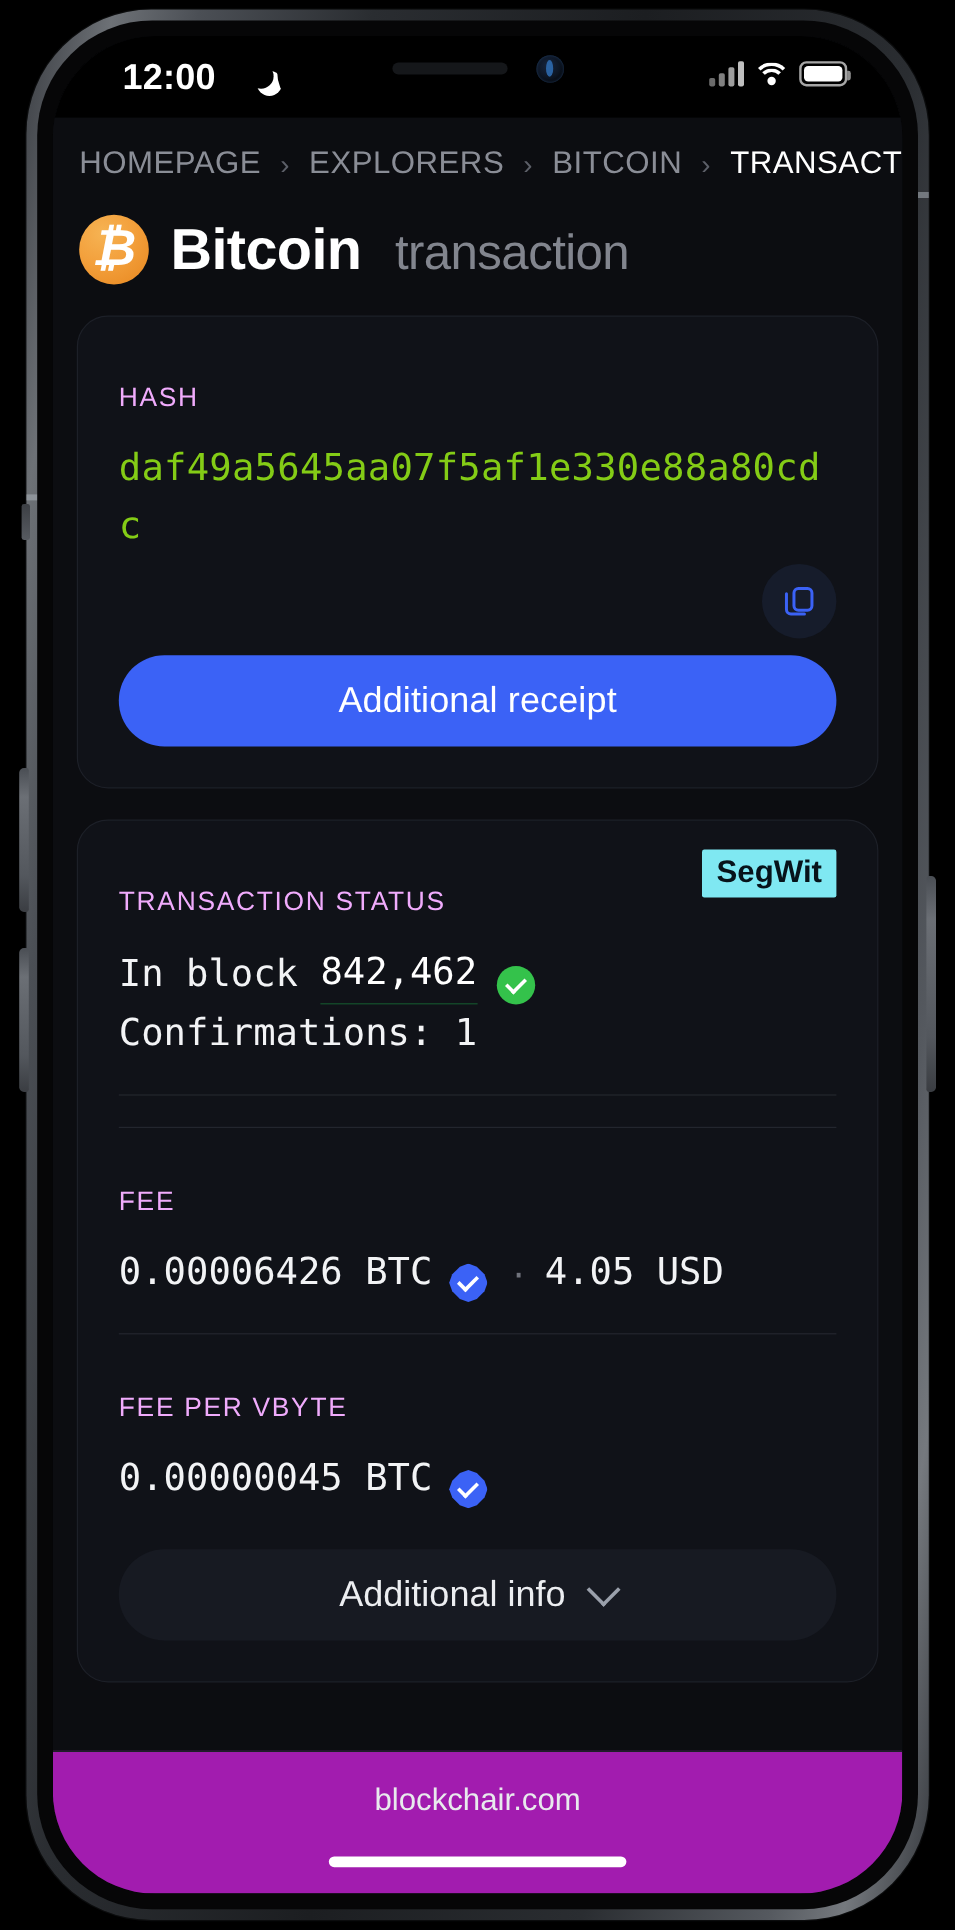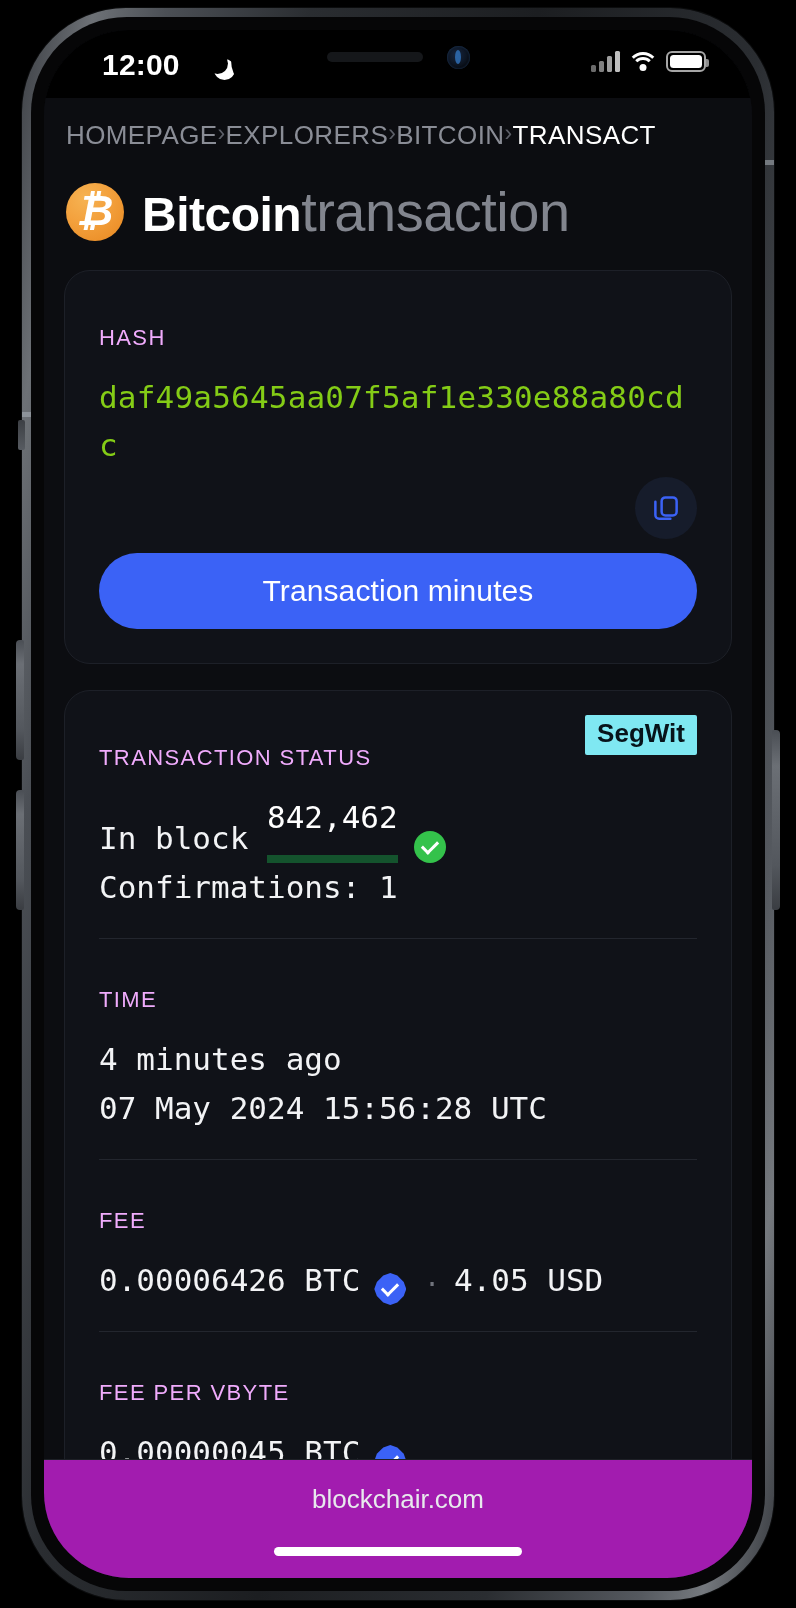--- a/index.html
+++ b/index.html
@@ -226,21 +226,22 @@
   .content {
     position: absolute;
     left: 0;
     top: 68px;
     width: 708px;
   }
 
   
   .breadcrumb {
     display: flex;
-    align-items: flex-start;
+    align-items: flex-end;
+    gap: 16px;
     padding: 22px 0 0 22px;
     white-space: nowrap;
     font-size: 26px;
     letter-spacing: .4px;
   }
   .crumb { color: #8a8d96; }
   .crumb.active { color: #ffffff; }
   .crumb-sep { color: #5c5f68; font-size: 23px; }
 
   
@@ -268,25 +269,25 @@
     line-height: 1;
     transform: translateY(-1px);
   }
   .title-main {
     font-size: 48px;
     font-weight: 700;
     color: #ffffff;
     letter-spacing: -.5px;
   }
   .title-sub {
-    font-size: 56px;
+    font-size: 41px;
     font-weight: 400;
     color: #82858e;
     letter-spacing: -.5px;
-    margin-left: 0;
+    margin-left: 28px;
   }
 
   
   .card {
     margin: 26px 20px 0 20px;
     background: #101218;
     border: 1px solid #1d2028;
     border-radius: 26px;
     padding: 30px 34px 34px 34px;
     box-sizing: border-box;
@@ -360,22 +361,22 @@
   .data-line {
     color: #f2f3f5;
     font-size: 31px;
     line-height: 1.58;
     display: flex;
     align-items: flex-end;
     flex-wrap: wrap;
   }
   .link-num {
     color: #ffffff;
-    border-bottom: 8px solid #14532d;
-    padding-bottom: 13px;
+    border-bottom: 1px solid #14532d;
+    padding-bottom: 1px;
   }
 
   .dot-check-green {
     width: 32px; height: 32px;
     border-radius: 50%;
     background: #34c24b;
     display: inline-flex;
     align-items: center;
     justify-content: center;
     margin-left: 16px;
@@ -507,44 +508,39 @@
             <div>daf49a5645aa07f5af1e330e88a80cdc</div>
           </div>
           <div class="copy-row">
             <div class="copy-btn">
               <svg width="30" height="30" viewBox="0 0 24 24" fill="none">
                 <rect x="8.5" y="3.5" width="12" height="14.5" rx="3" stroke="#3b62f6" stroke-width="2"></rect>
                 <path d="M15.5 20.5H6.5a3 3 0 0 1-3-3V7" stroke="#3b62f6" stroke-width="2" stroke-linecap="round"></path>
               </svg>
             </div>
           </div>
-          <div class="primary-btn">Transaction minutes</div>
+          <div class="primary-btn">Additional receipt</div>
         </div>
 
         <div class="card">
 
           <div class="status-head">
             <div class="field-label">TRANSACTION STATUS</div>
             <div class="badge-segwit">SegWit</div>
           </div>
 
           <div class="data-line mono">
             <span>In block</span>&nbsp;<span class="link-num">842,462</span>
             <span class="dot-check-green">
                 <i class="tick"></i>
               </span>
           </div>
           <div class="data-line mono">Confirmations: 1</div>
 
           <div class="divider"></div>
-          <div class="section">
-            <div class="field-label">TIME</div>
-            <div class="data-line mono">4 minutes ago</div>
-            <div class="data-line mono">07 May 2024 15:56:28 UTC</div>
-          </div>
 
           <div class="divider"></div>
           <div class="section">
             <div class="field-label">FEE</div>
             <div class="data-line mono">
               <span>0.00006426 BTC</span>
               <span class="verified-badge">
                   <i class="tick"></i>
                 </span>
               <span class="mid-dot">·</span>

